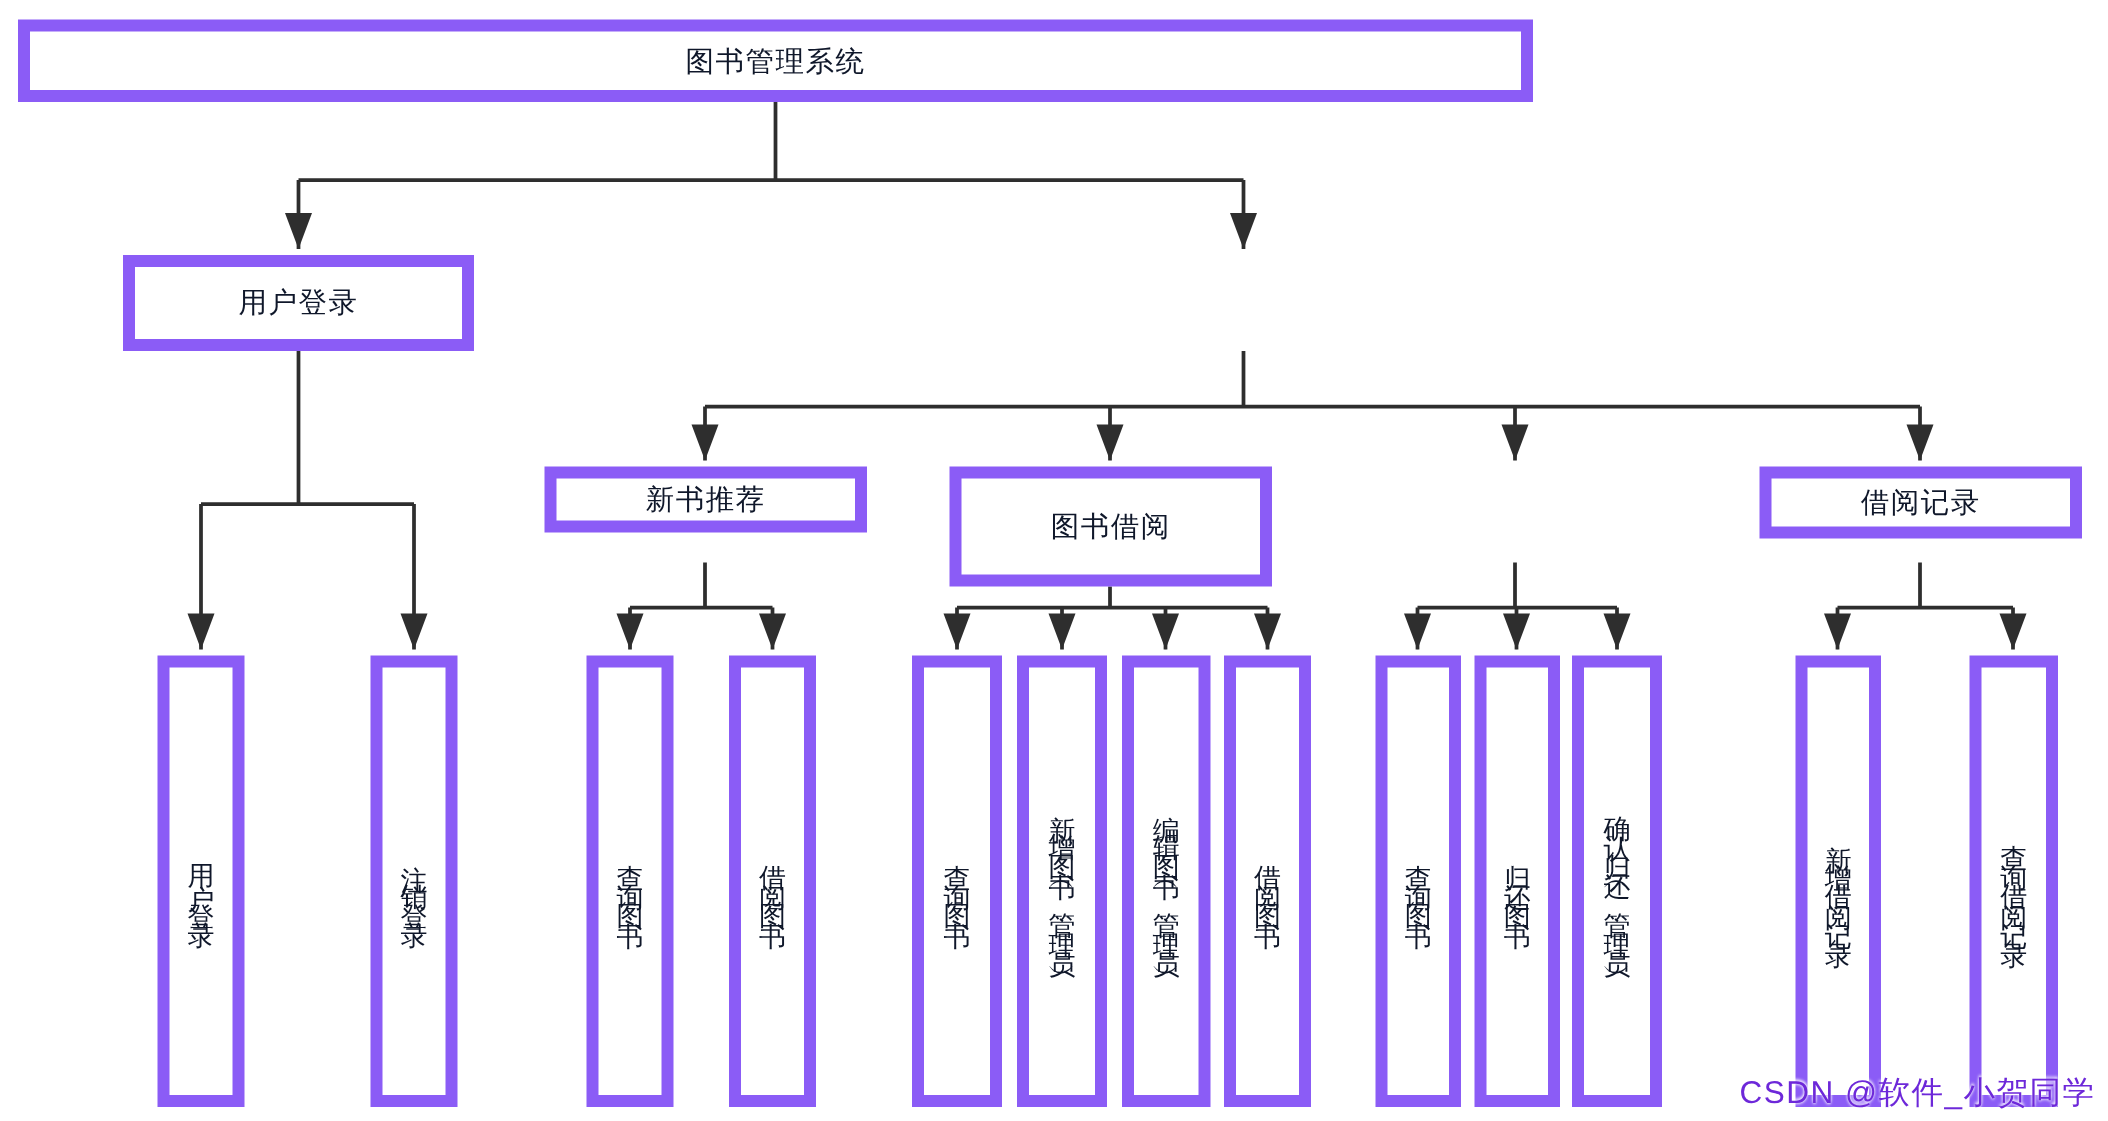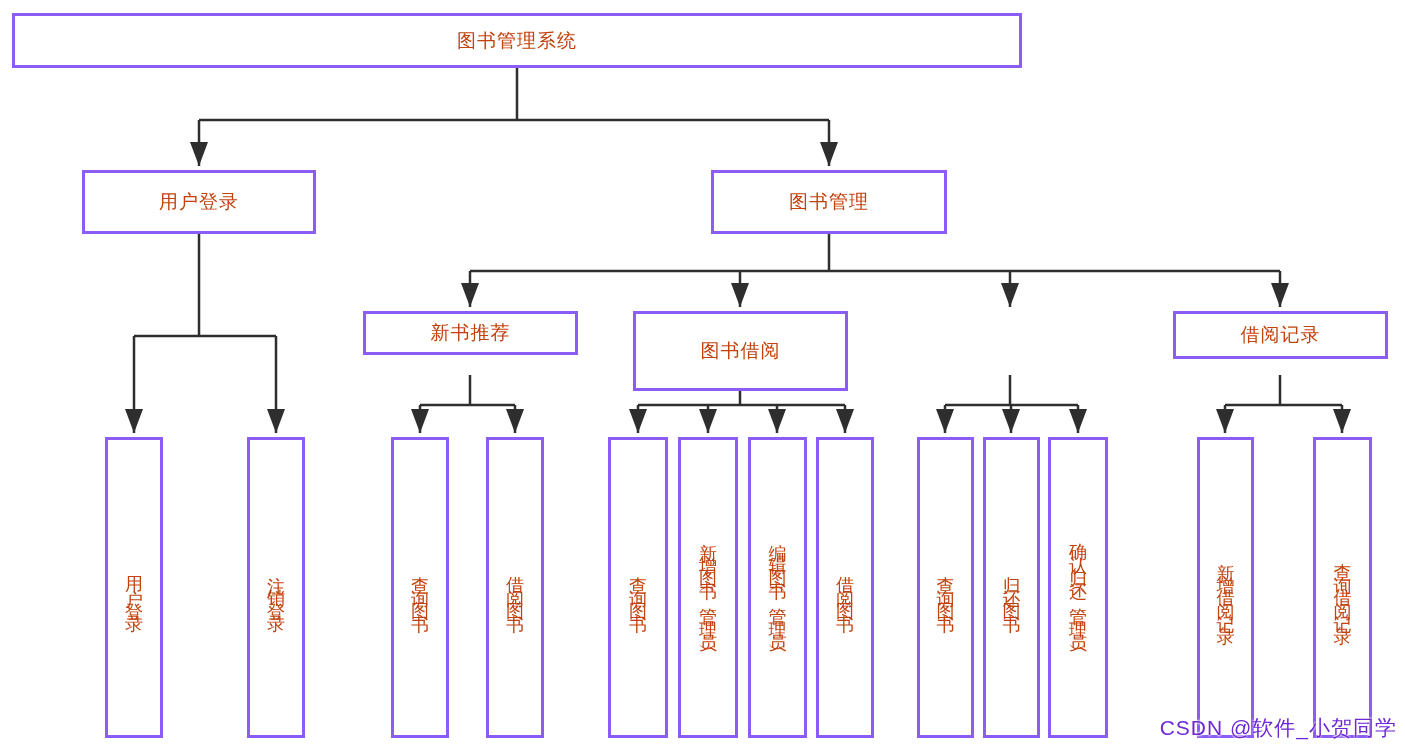--- a/index.html
+++ b/index.html
@@ -8,23 +8,23 @@
     width:1405px;height:747px;
     background:#ffffff;
     font-family:"Liberation Sans","DejaVu Sans",sans-serif;
     overflow:hidden;
   }
   #connector-layer{position:absolute;left:0;top:0;z-index:1;}
   .box{
     position:absolute;
     box-sizing:border-box;
     background:#ffffff;
-    border:3px solid #8b5cf6;
+    border:8px solid #8b5cf6;
     display:flex;align-items:center;justify-content:center;
-    color:#c2410c;
+    color:#0f172a;
     z-index:2;
   }
   .hbox{font-size:19px;letter-spacing:1px;}
   .vbox{font-size:18px;}
   .vbox span{
     writing-mode:vertical-rl;
     text-orientation:mixed;
     letter-spacing:13px;
     line-height:1;
     white-space:nowrap;
@@ -99,21 +99,20 @@
         <path d="M1280,375 V405 M1225,405 H1342"></path>
         <path d="M1225,405 V433" marker-end="url(#arrow)"></path>
         <path d="M1342,405 V433" marker-end="url(#arrow)"></path>
       </g>
     </g>
   </svg>
 
   <div class="box hbox" style="left:12px;top:13px;width:1010px;height:55px;">图书管理系统</div>
 
   <div class="box hbox" style="left:82px;top:170px;width:234px;height:64px;">用户登录</div>
-  <div class="box hbox" style="left:711px;top:170px;width:236px;height:64px;">图书管理</div>
 
   <div class="box hbox" style="left:363px;top:311px;width:215px;height:44px;">新书推荐</div>
   <div class="box hbox" style="left:633px;top:311px;width:215px;height:80px;">图书借阅</div>
   <div class="box hbox" style="left:1173px;top:311px;width:215px;height:48px;">借阅记录</div>
 
   <div class="box vbox" style="left:105px;top:437px;width:58px;height:301px;">
     <span>用户登录</span>
   </div>
   <div class="box vbox" style="left:247px;top:437px;width:58px;height:301px;">
     <span>注销登录</span>

